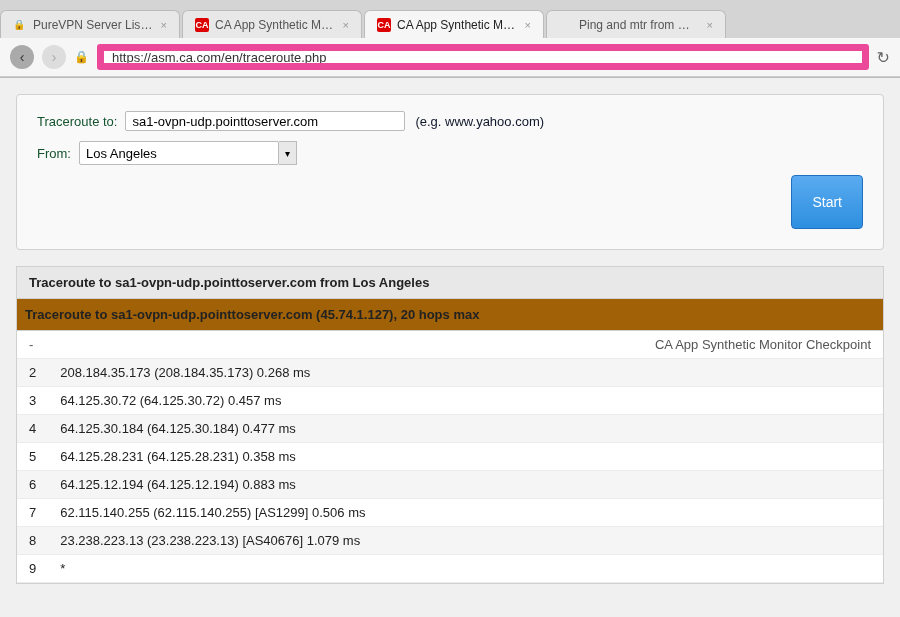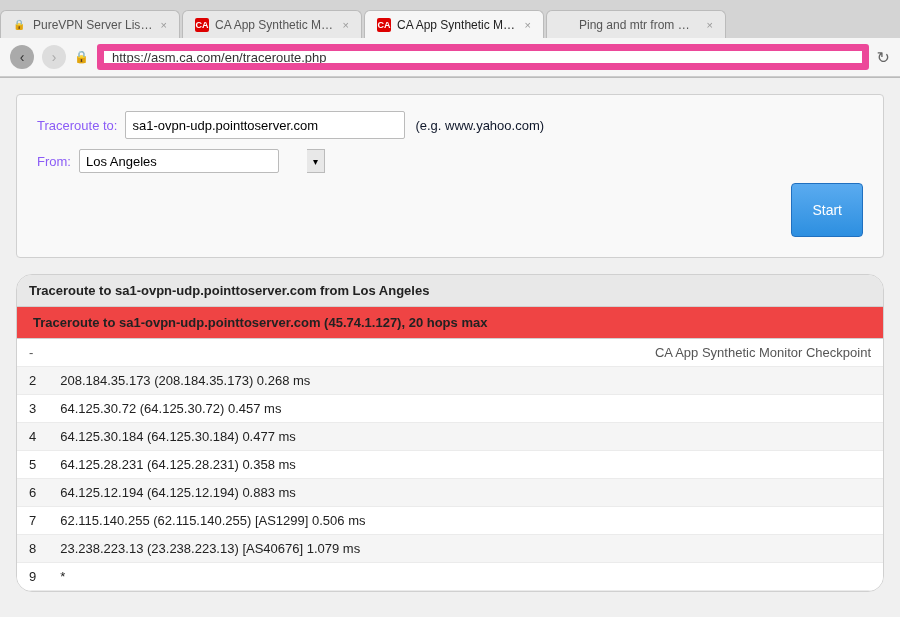--- a/index.html
+++ b/index.html
@@ -124,26 +124,26 @@
       padding: 16px 20px 20px 20px;
       margin-bottom: 16px;
     }
     .form-row {
       display: flex;
       align-items: center;
       margin-bottom: 10px;
     }
     .form-label {
       font-size: 13px;
-      color: #8b5cf6;
+      color: #14532d;
       margin-right: 8px;
       white-space: nowrap;
     }
     .form-input {
-      height: 28px;
+      height: 20px;
       border: 1px solid #bbb;
       border-radius: 2px;
       padding: 0 6px;
       font-size: 13px;
       background: white;
       width: 280px;
     }
     .form-hint {
       margin-left: 10px;
       color: #0f172a;
@@ -154,21 +154,20 @@
       height: 24px;
       border: 1px solid #bbb;
       border-radius: 2px;
       padding: 0 6px;
       font-size: 13px;
       background: white;
     }
     .from-select-wrapper {
       display: flex;
       align-items: center;
-      gap: 28px;
     }
     .dropdown-arrow {
       width: 18px;
       height: 24px;
       background: #e8e8e8;
       border: 1px solid #bbb;
       border-left: none;
       display: flex;
       align-items: center;
       justify-content: center;
@@ -187,35 +186,35 @@
       border-radius: 4px;
       padding: 18px 20px;
       font-size: 14px;
       cursor: pointer;
     }
 
     
     .results-panel {
       background: white;
       border: 1px solid #d0d0d0;
-      border-radius: 16px;
+      border-radius: 0;
       overflow: hidden;
     }
     .results-header {
       background: #e8e8e8;
       border-bottom: 1px solid #d0d0d0;
       padding: 8px 12px;
       font-size: 13px;
       font-weight: bold;
       color: #222;
     }
     .results-subheader {
-      background: #ef4444;
+      background: #a16207;
       border-bottom: 1px solid #d0d0d0;
-      padding: 8px 16px;
+      padding: 8px 8px;
       font-size: 13px;
       font-weight: bold;
       color: #222;
     }
     .traceroute-table {
       width: 100%;
       border-collapse: collapse;
     }
     .traceroute-table tr {
       border-bottom: 1px solid #ebebeb;

